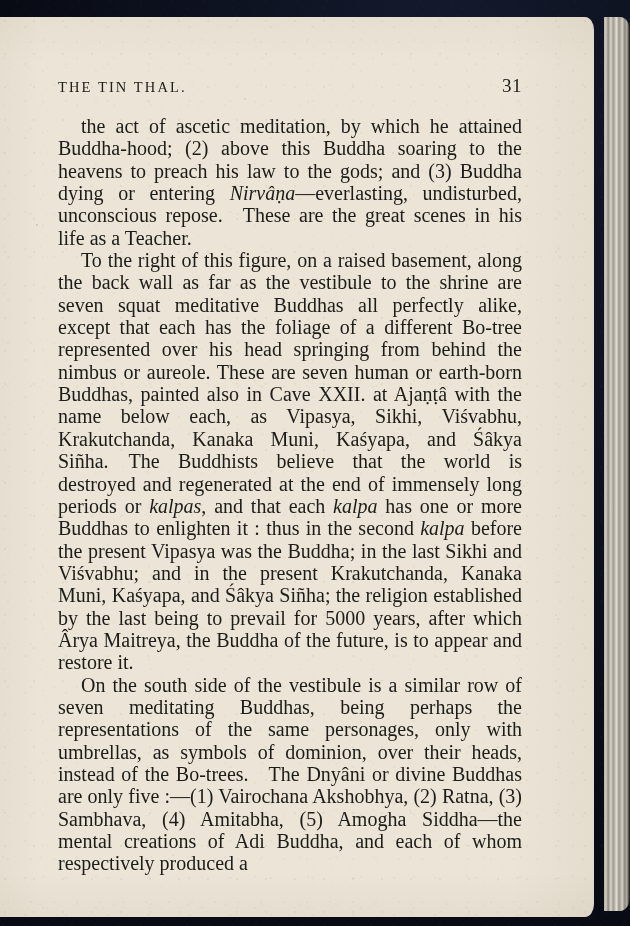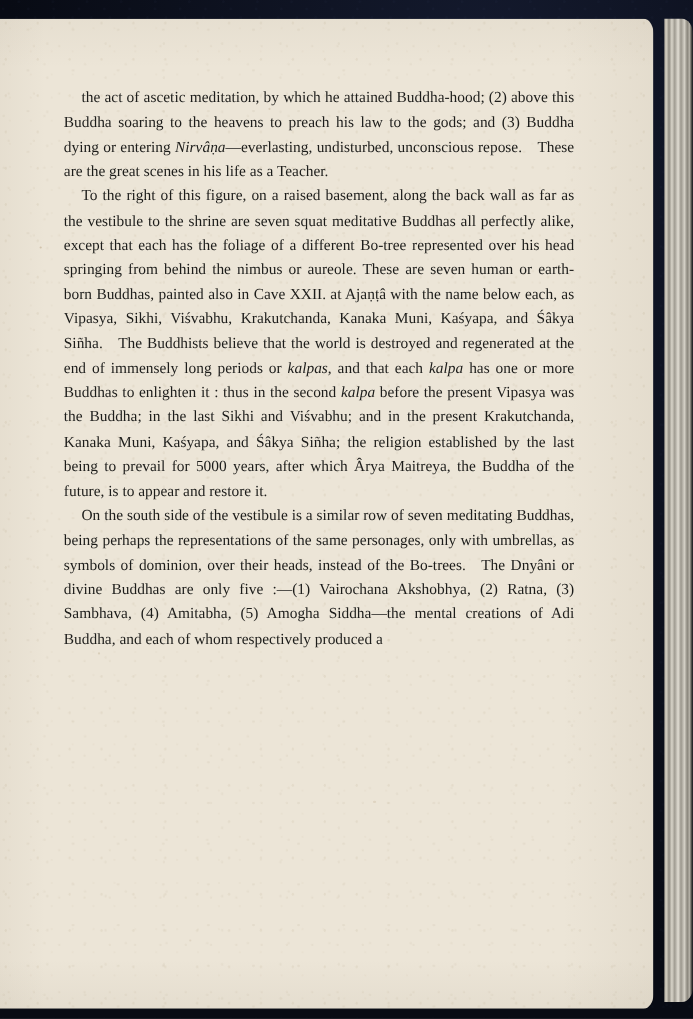--- a/index.html
+++ b/index.html
@@ -123,23 +123,23 @@
     text-transform: uppercase;
     white-space: pre;
   }
   .folio {
     font-size: 19px;
     letter-spacing: .5px;
     color: #1d1d1b;
   }
 
   .body-copy {
-    margin-top: 4px;
+    margin-top: 14px;
     color: #1c1c1a;
-    font-size: 14px;
+    font-size: 20px;
     line-height: 22.35px;
     text-align: justify;
     text-justify: inter-word;
   }
   .body-copy p {
     margin: 0;
     text-indent: 1.15em;
   }
   .body-copy i, .body-copy em {
     font-style: italic;
@@ -164,20 +164,24 @@
       <div class="spot" style="left:73%; top:36%; width:2px; height:2px; opacity:.6;"></div>
       <div class="spot" style="left:15%; top:64%; width:2px; height:2px; opacity:.65;"></div>
       <div class="spot" style="left:57%; top:79%; width:3px; height:2px; opacity:.5;"></div>
       <div class="spot" style="left:88%; top:52%; width:2px; height:2px; opacity:.55;"></div>
       <div class="spot" style="left:29%; top:93%; width:2px; height:2px; opacity:.45;"></div>
       <div class="spot" style="left:66%; top:15%; width:2px; height:2px; opacity:.5;"></div>
     </div>
 
     <div class="textblock">
 
+      <div class="running-head">
+        <span class="running-title">THE TIN THAL.</span>
+        <span class="folio">31</span>
+      </div>
 
       <div class="body-copy" id="body-copy">
           <p><span>the act of ascetic meditation, by which he attained Buddha-hood; (2) above this Buddha soaring to the heavens to preach his law to the gods; and (3) Buddha dying or entering </span><i>Nirvâṇa</i><span>—everlasting, undisturbed, unconscious repose. These are the great scenes in his life as a Teacher.</span></p>
           <p><span>To the right of this figure, on a raised basement, along the back wall as far as the vestibule to the shrine are seven squat meditative Buddhas all perfectly alike, except that each has the foliage of a different Bo-tree represented over his head springing from behind the nimbus or aureole. These are seven human or earth-born Buddhas, painted also in Cave XXII. at Ajaṇṭâ with the name below each, as Vipasya, Sikhi, Viśvabhu, Krakutchanda, Kanaka Muni, Kaśyapa, and Śâkya Siñha. The Buddhists believe that the world is destroyed and regenerated at the end of immensely long periods or </span><i>kalpas</i><span>, and that each </span><i>kalpa</i><span> has one or more Buddhas to enlighten it : thus in the second </span><i>kalpa</i><span> before the present Vipasya was the Buddha; in the last Sikhi and Viśvabhu; and in the present Krakutchanda, Kanaka Muni, Kaśyapa, and Śâkya Siñha; the religion established by the last being to prevail for 5000 years, after which Ârya Maitreya, the Buddha of the future, is to appear and restore it.</span></p>
           <p><span>On the south side of the vestibule is a similar row of seven meditating Buddhas, being perhaps the representations of the same personages, only with umbrellas, as symbols of dominion, over their heads, instead of the Bo-trees. The Dnyâni or divine Buddhas are only five :—(1) Vairochana Akshobhya, (2) Ratna, (3) Sambhava, (4) Amitabha, (5) Amogha Siddha—the mental creations of Adi Buddha, and each of whom respectively produced a</span></p>
         </div>
 
     </div>
   </div>
 </div>

